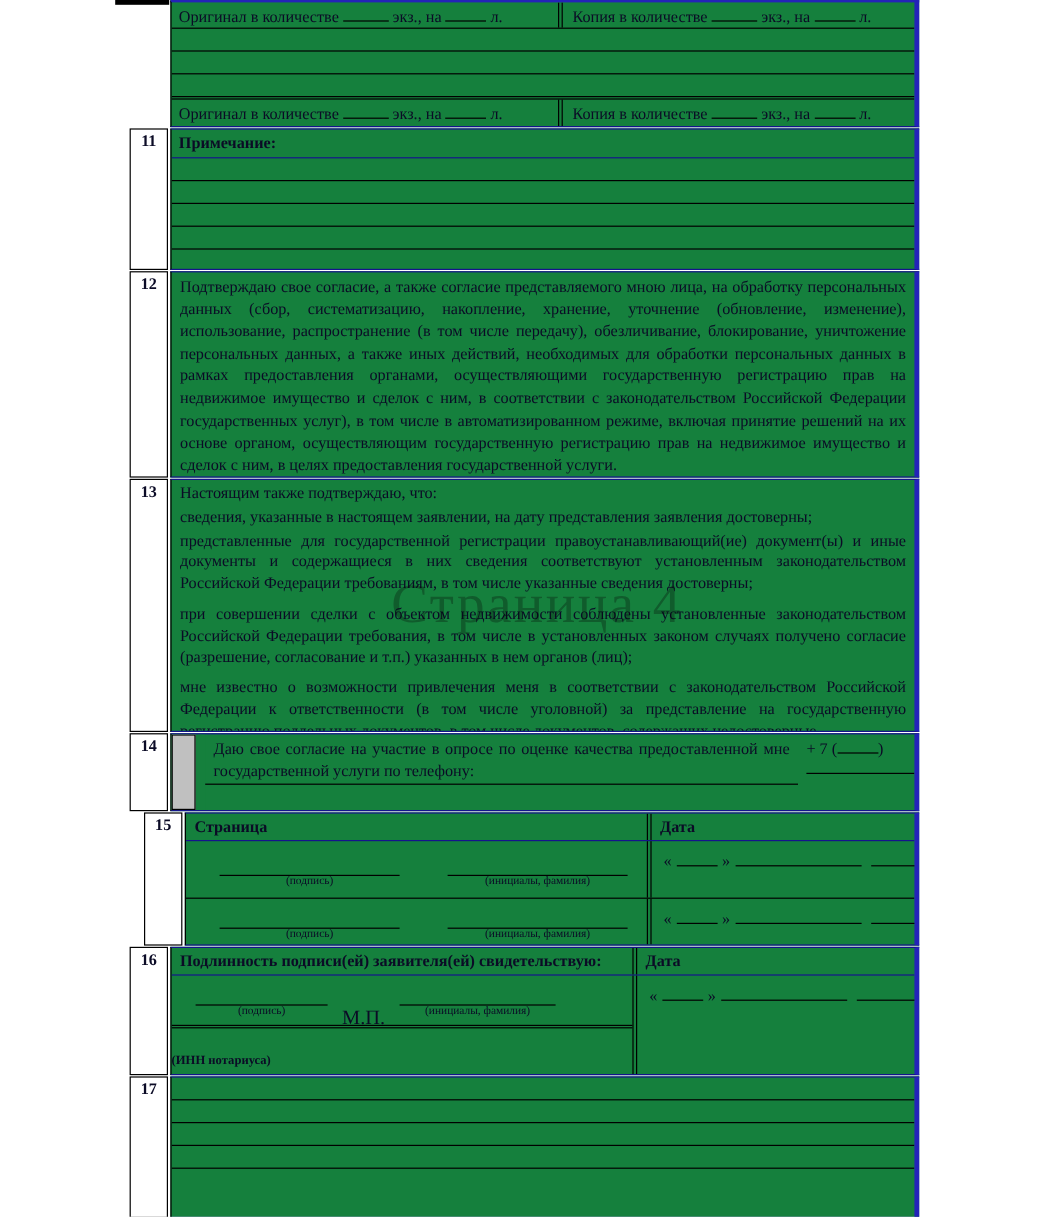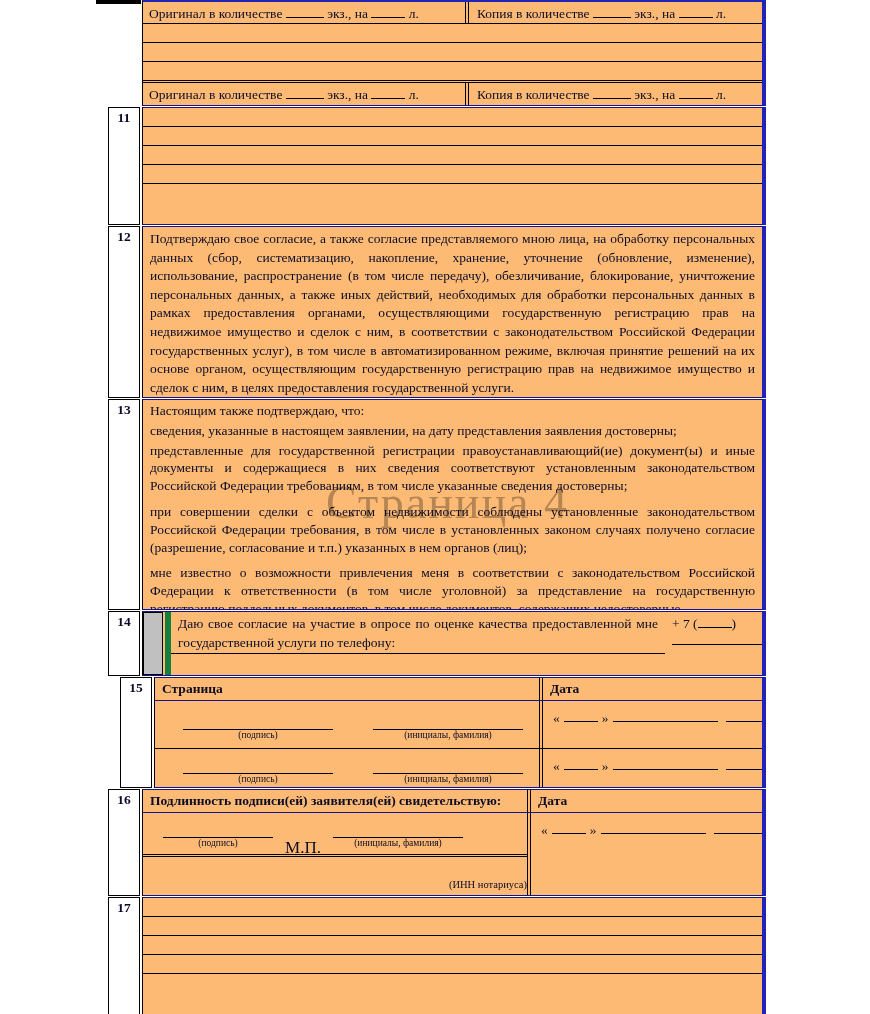--- a/index.html
+++ b/index.html
@@ -13,21 +13,21 @@
   .edge-mark { position:absolute; left:96px; top:0; width:45px; height:4px; background:#000; }
   .form { position: absolute; left: 108px; top: 0; width: 658px; }
   .sec { display: flex; align-items: stretch; margin-bottom: 1px; }
   .num {
     width: 32px; margin-right: 2px; border: 1px solid #000;
     font-weight: bold; text-align: center; font-size: 13.5px; padding-top: 2px;
     flex: none;
   }
   .num.blank { border: none; }
   .content {
-    flex: 1; display: flex; flex-direction: column; background: #fdba74;
+    flex: 1; display: flex; flex-direction: column; background: #15803d;
     border-left: 1px solid #000; border-right: 4px solid #2323b8;
     border-top: 1px solid #14148c; border-bottom: 1px solid #14148c;
     overflow: hidden;
   }
   .s-top { height: 106px; }
   .s-top .content { border-top: 2px solid #2323b8; }
   .s11 { height: 118px; }
   .s12 { height: 172px; }
   .s13 { height: 211px; }
   .s14 { height: 65px; }
@@ -85,21 +85,21 @@
   .s16-right { flex: 1; border-left: 1px solid #000; }
   .s16-sig { height: 42px; border-bottom: 1px solid #000; }
   .s16-sig .siglines { padding-top: 12px; padding-left: 20px; }
   .s16-sig .siglines .gap { width: 60px; }
   .s16-sig .siglabels { padding-left: 20px; }
   .s16-sig .siglabels .l1 { width: 110px; }
   .s16-sig .siglabels .mp { width: 60px; font-size: 17px; }
   .s16-sig .siglabels .l2 { width: 130px; }
   .w110l { width: 110px; } .w130l { width: 130px; }
   .inn-box { flex: 1; margin-top: 1px; border-top: 1px solid #000; display: flex; flex-direction: column; justify-content: flex-end; }
-  .inn-label { text-align: right; font-size: 10.5px; padding-bottom: 5px; }
+  .inn-label { text-align: left; font-size: 10.5px; padding-bottom: 5px; font-weight: bold; }
 
   .watermark {
     position: absolute; left: 326px; top: 476px; z-index: 5;
     font-size: 46px; color: #b7b7b7; mix-blend-mode: multiply;
     font-family: "Liberation Serif", "DejaVu Serif", serif;
     letter-spacing: 2px; pointer-events: none;
   }
 </style>
 </head>
 <body>
@@ -145,20 +145,21 @@
           <span class="u w34"></span>
           <span>л.</span>
         </div>
       </div>
     </div>
   </div>
 
   <div class="sec s11">
     <div class="num">11</div>
     <div class="content">
+      <div class="hdr">Примечание:</div>
       <div class="blank-row"></div>
       <div class="blank-row"></div>
       <div class="blank-row"></div>
       <div class="blank-row"></div>
       <div class="blank-row last"></div>
     </div>
   </div>
 
   <div class="sec s12">
     <div class="num">12</div>

